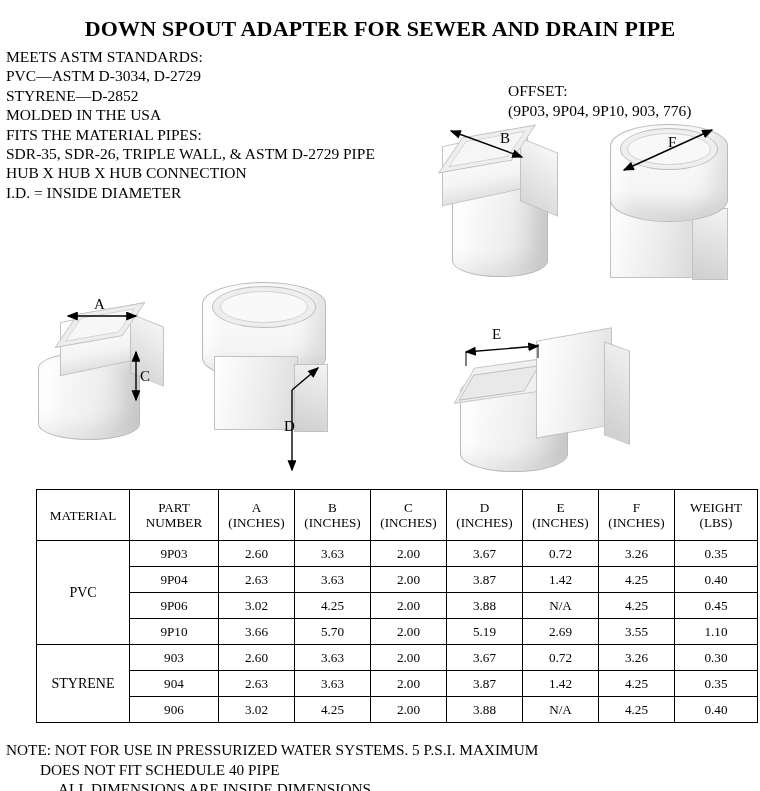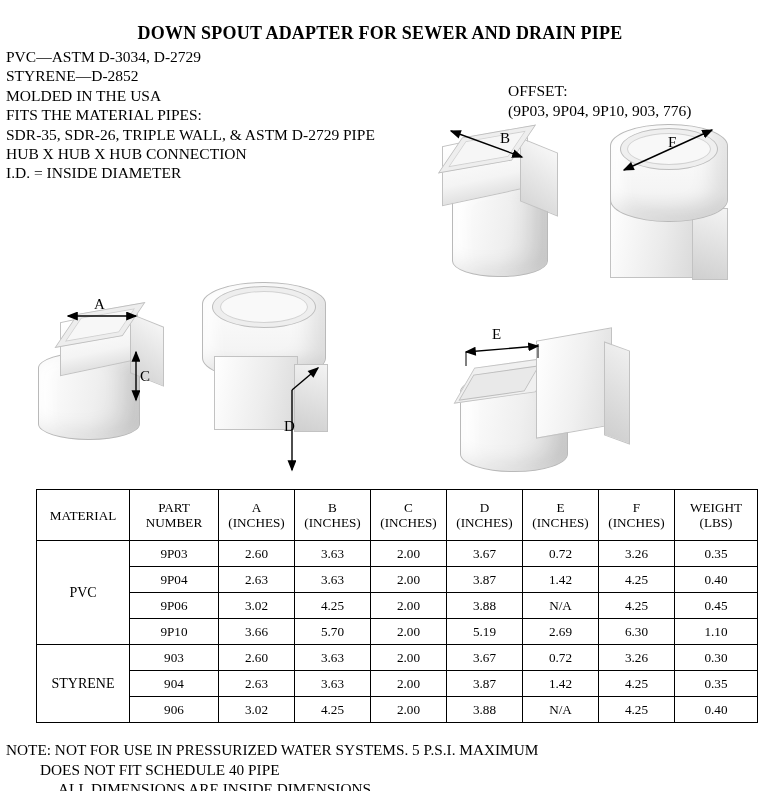--- a/index.html
+++ b/index.html
@@ -15,27 +15,27 @@
     position: relative;
     overflow: hidden;
   }
   .page {
     position: relative;
     width: 760px;
     height: 791px;
   }
   #doc-title {
     position: absolute;
-    top: 23px;
+    top: 16px;
     left: 0;
     width: 760px;
     text-align: center;
     font-family: "Liberation Serif", serif;
     font-weight: bold;
-    font-size: 18px;
+    font-size: 22px;
     letter-spacing: 0.2px;
   }
   #specs {
     position: absolute;
     top: 47px;
     left: 6px;
     font-size: 15.5px;
     line-height: 19.4px;
     white-space: nowrap;
   }
@@ -124,20 +124,21 @@
   #footnote .ind2 { padding-left: 52px; }
 </style>
 </head>
 <body>
 
 <div class="page">
 
   <div id="doc-title">DOWN SPOUT ADAPTER FOR SEWER AND DRAIN PIPE</div>
 
   <div id="specs">
+    <div>MEETS ASTM STANDARDS:</div>
     <div>PVC—ASTM D-3034, D-2729</div>
     <div>STYRENE—D-2852</div>
     <div>MOLDED IN THE USA</div>
     <div>FITS THE MATERIAL PIPES:</div>
     <div>SDR-35, SDR-26, TRIPLE WALL,  &amp; ASTM D-2729 PIPE</div>
     <div>HUB X HUB X HUB CONNECTION</div>
     <div>I.D. = INSIDE DIAMETER</div>
   </div>
 
   <div id="offset-note">
@@ -298,21 +299,21 @@
         <td>4.25</td>
         <td>0.45</td>
       </tr>
       <tr>
         <td>9P10</td>
         <td>3.66</td>
         <td>5.70</td>
         <td>2.00</td>
         <td>5.19</td>
         <td>2.69</td>
-        <td>6.30</td>
+        <td>3.55</td>
         <td>1.10</td>
       </tr>
       <tr>
         <td class="mat-cell" rowspan="3">STYRENE</td>
         <td>903</td>
         <td>2.60</td>
         <td>3.63</td>
         <td>2.00</td>
         <td>3.67</td>
         <td>0.72</td>

